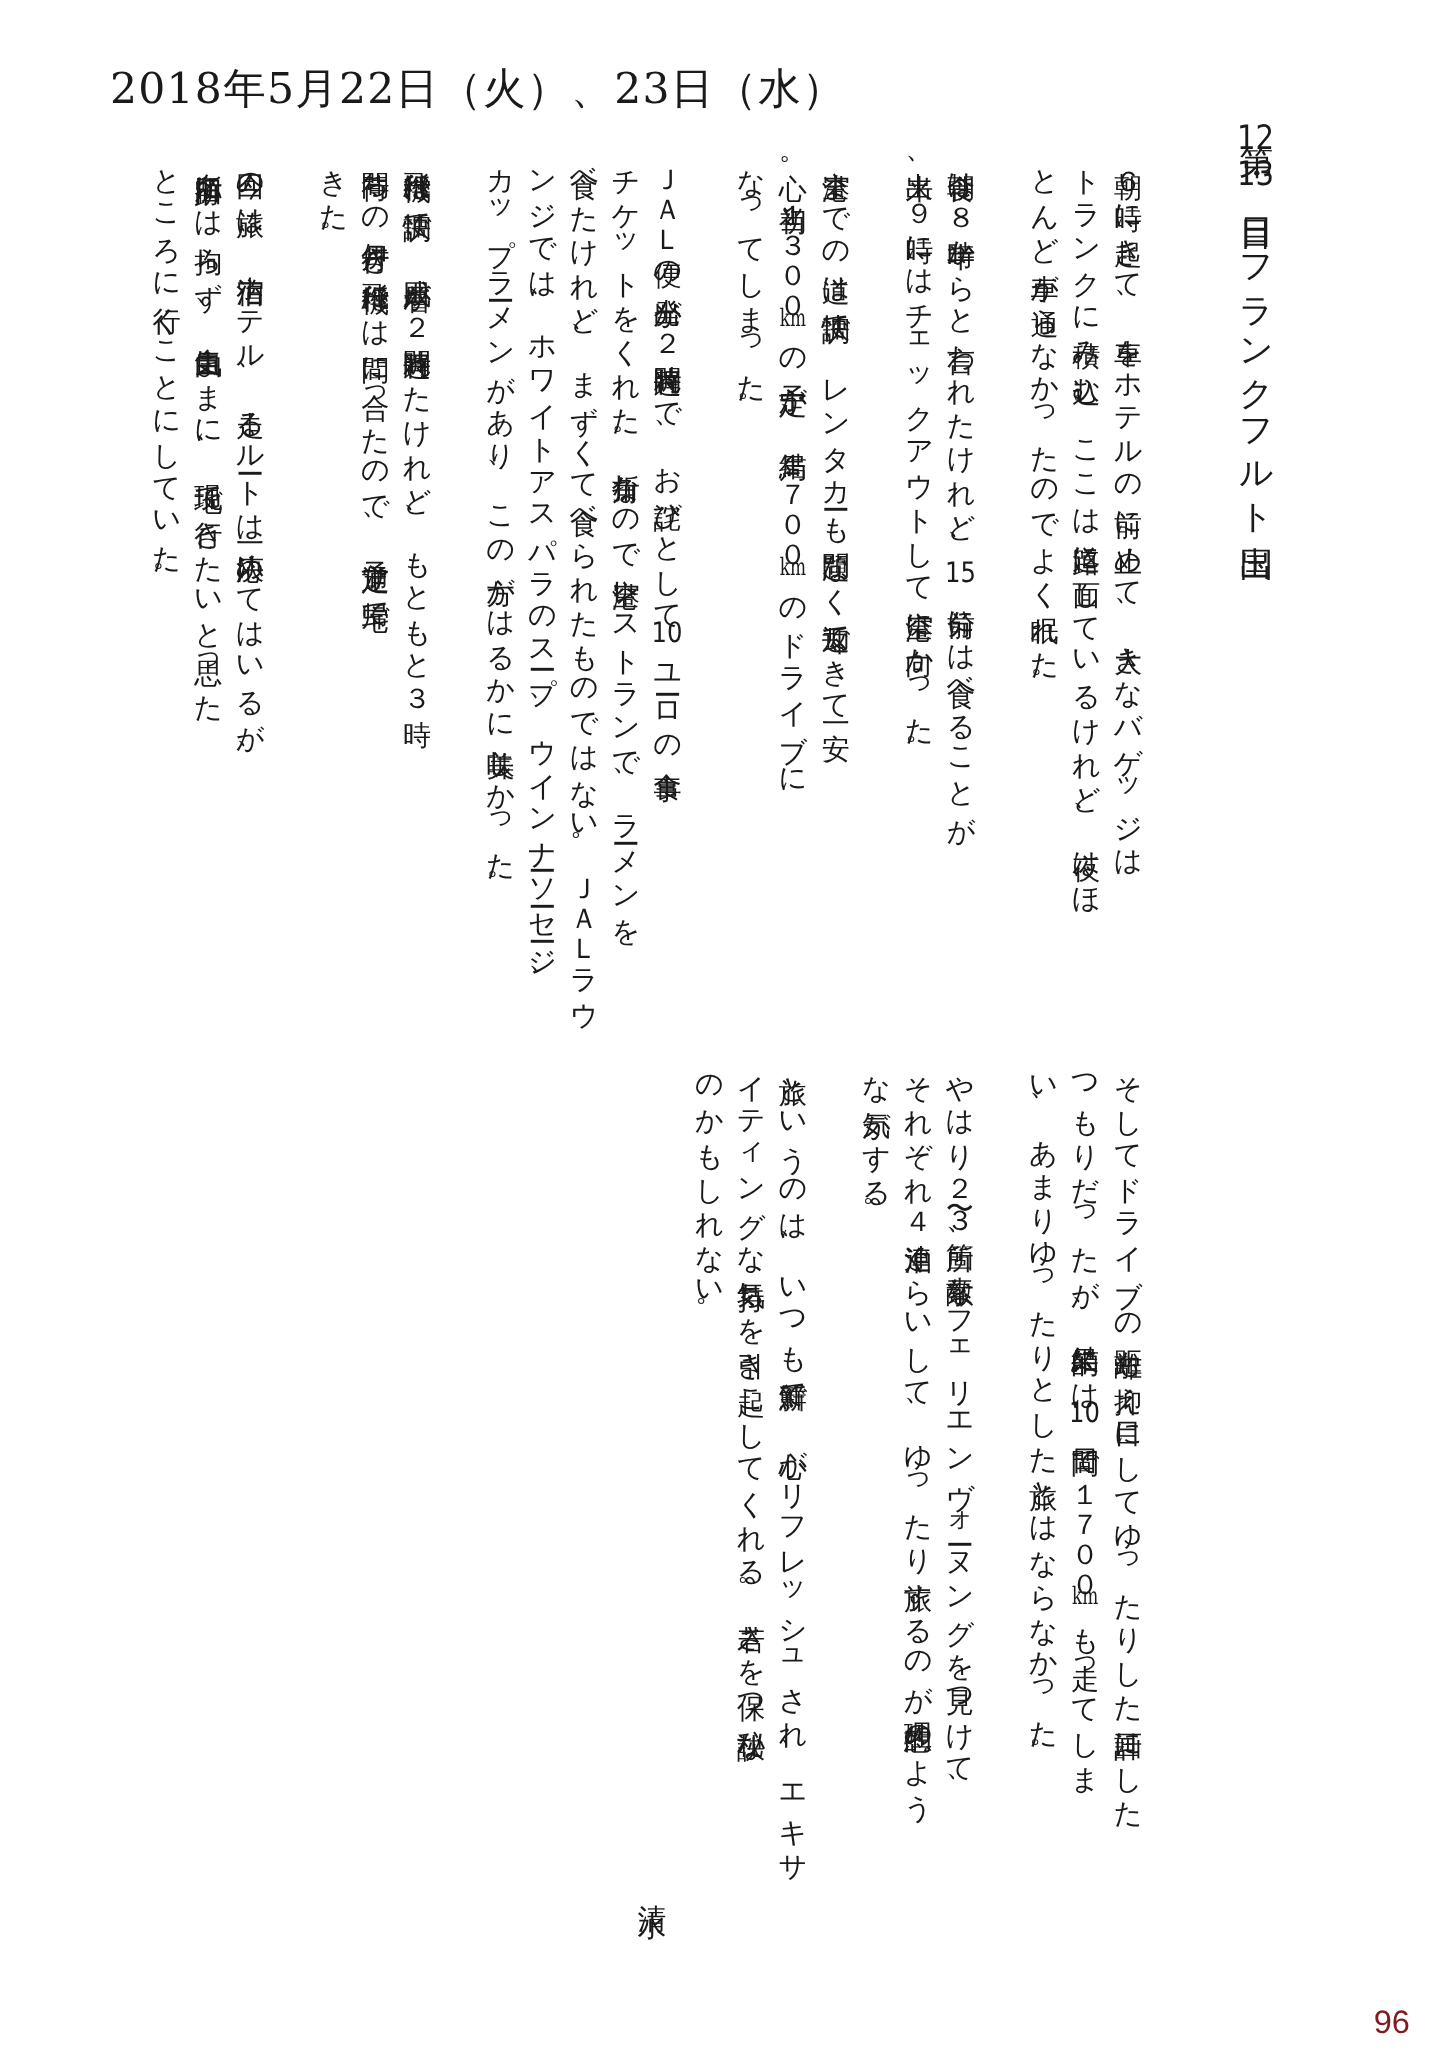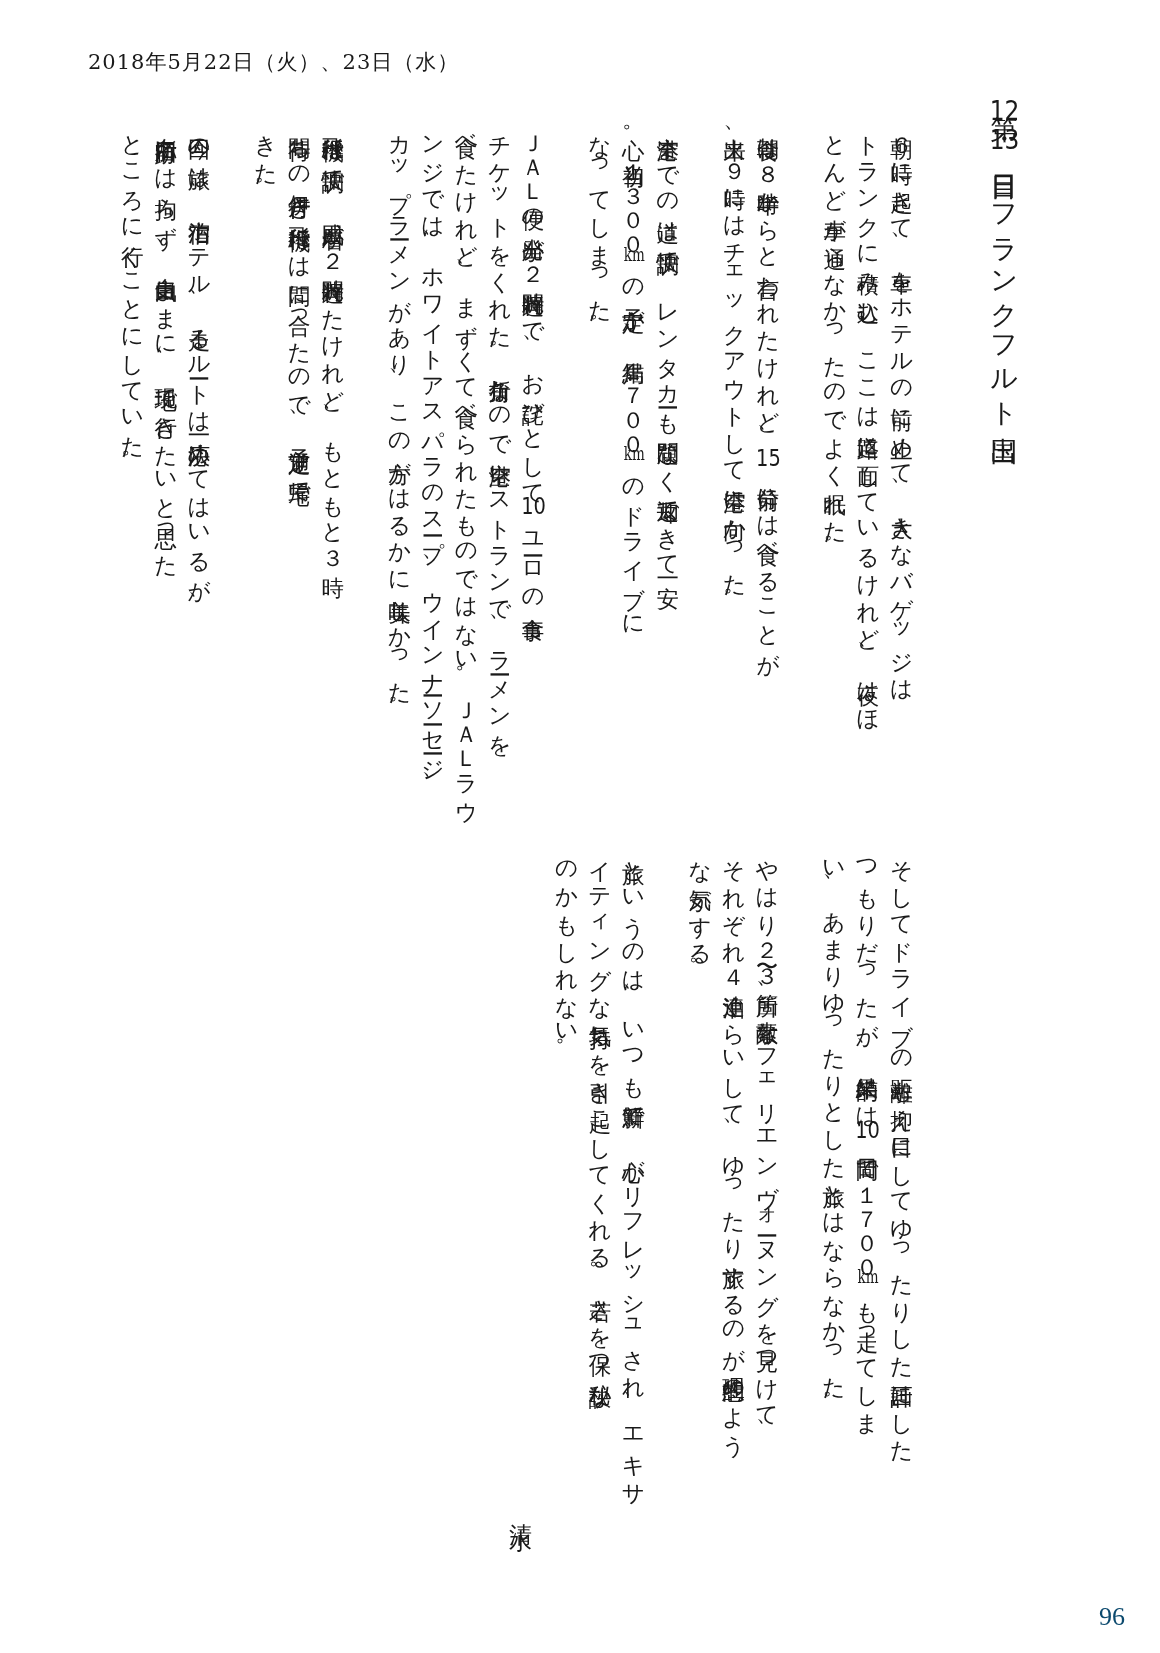--- a/index.html
+++ b/index.html
@@ -19,21 +19,21 @@
   .vtext {
     writing-mode: vertical-rl;
     -webkit-writing-mode: vertical-rl;
     text-orientation: mixed;
   }
   
   .date-line {
     position: absolute;
     left: 88px;
     top: 48px;
-    font-size: 21px;
+    font-size: 34px;
     letter-spacing: 1px;
     white-space: nowrap;
   }
   
   .chapter-title {
     position: absolute;
     top: 95px;
     right: 136px;
     font-size: 27px;
     line-height: 40px;
@@ -75,22 +75,22 @@
     top: 1505px;
     font-size: 23px;
     letter-spacing: 6px;
   }
   
   .page-number {
     position: absolute;
     left: 1099px;
     top: 1602px;
     font-size: 26px;
-    font-family: Liberation Serif, serif;
-    color: #0c4a6e;
+    font-family: Liberation Sans, sans-serif;
+    color: #7f1d1d;
   }
 </style>
 </head>
 <body>
 
 <div id="page">
 
   <div class="date-line">2018年5月22日（火）、23日（水）</div>
 
   <div class="chapter-title vtext">第<span class="tcy">12</span>・<span class="tcy">13</span>日目　フランクフルト出国</div>

